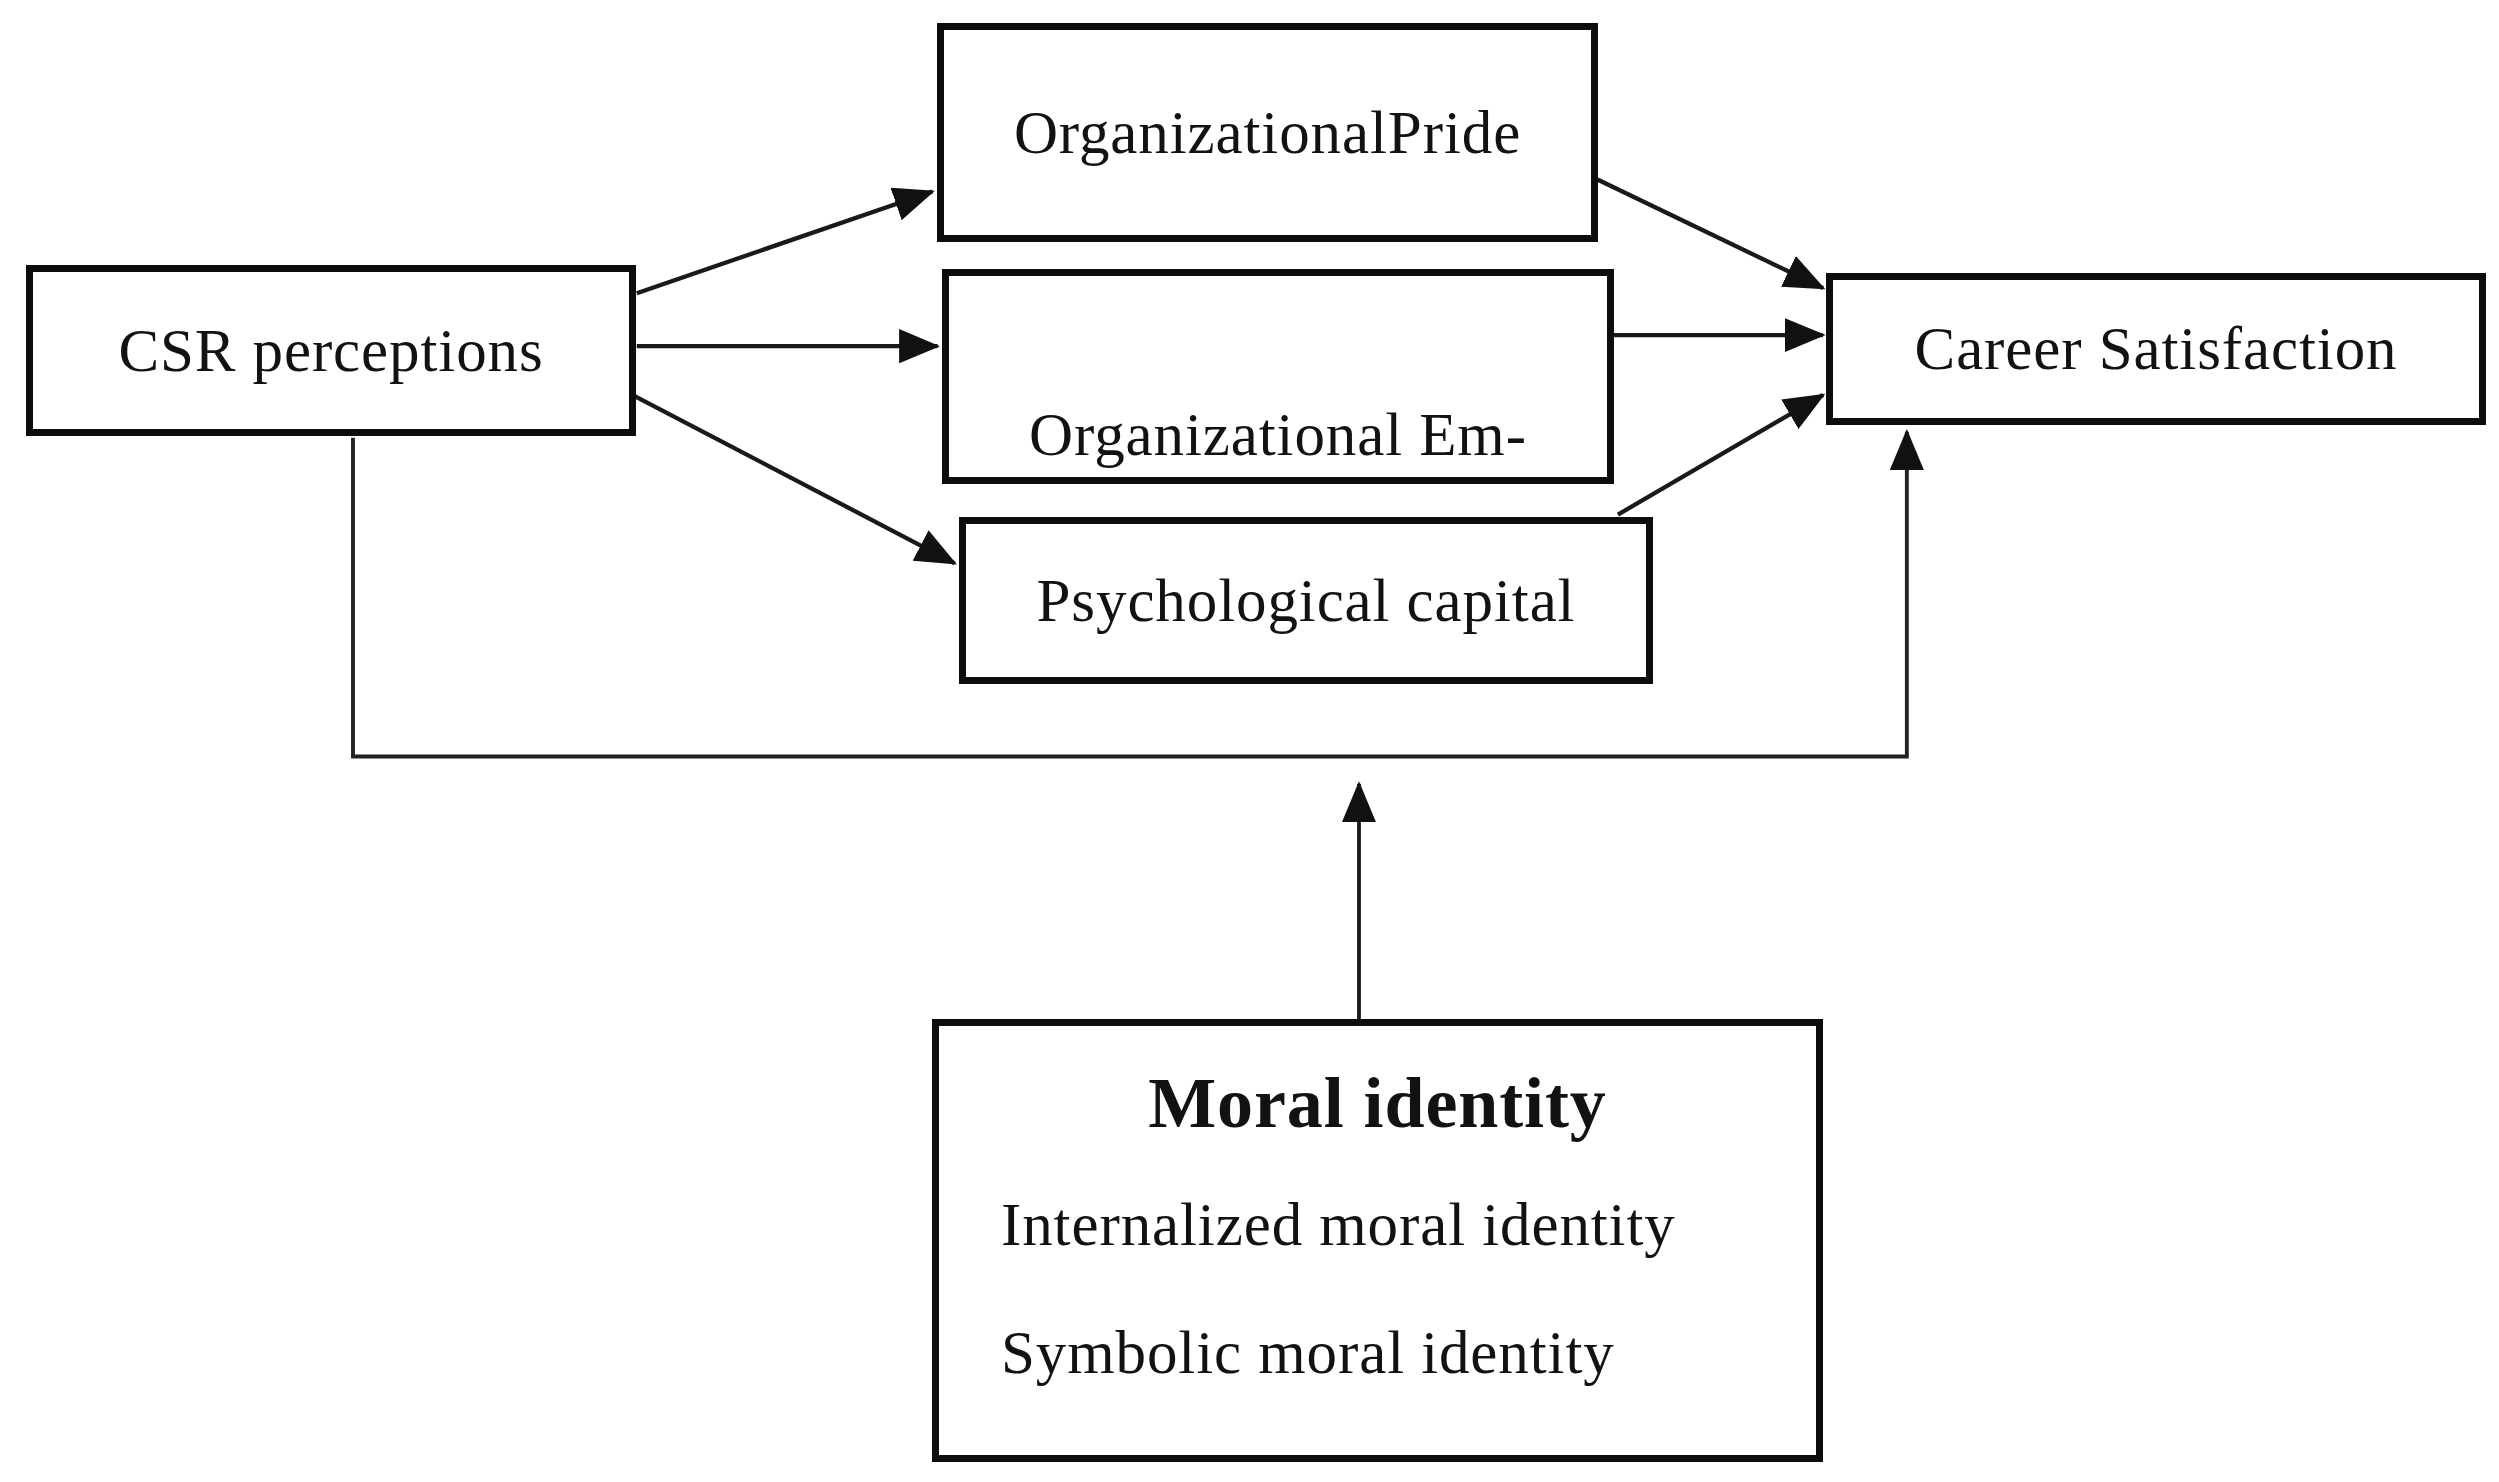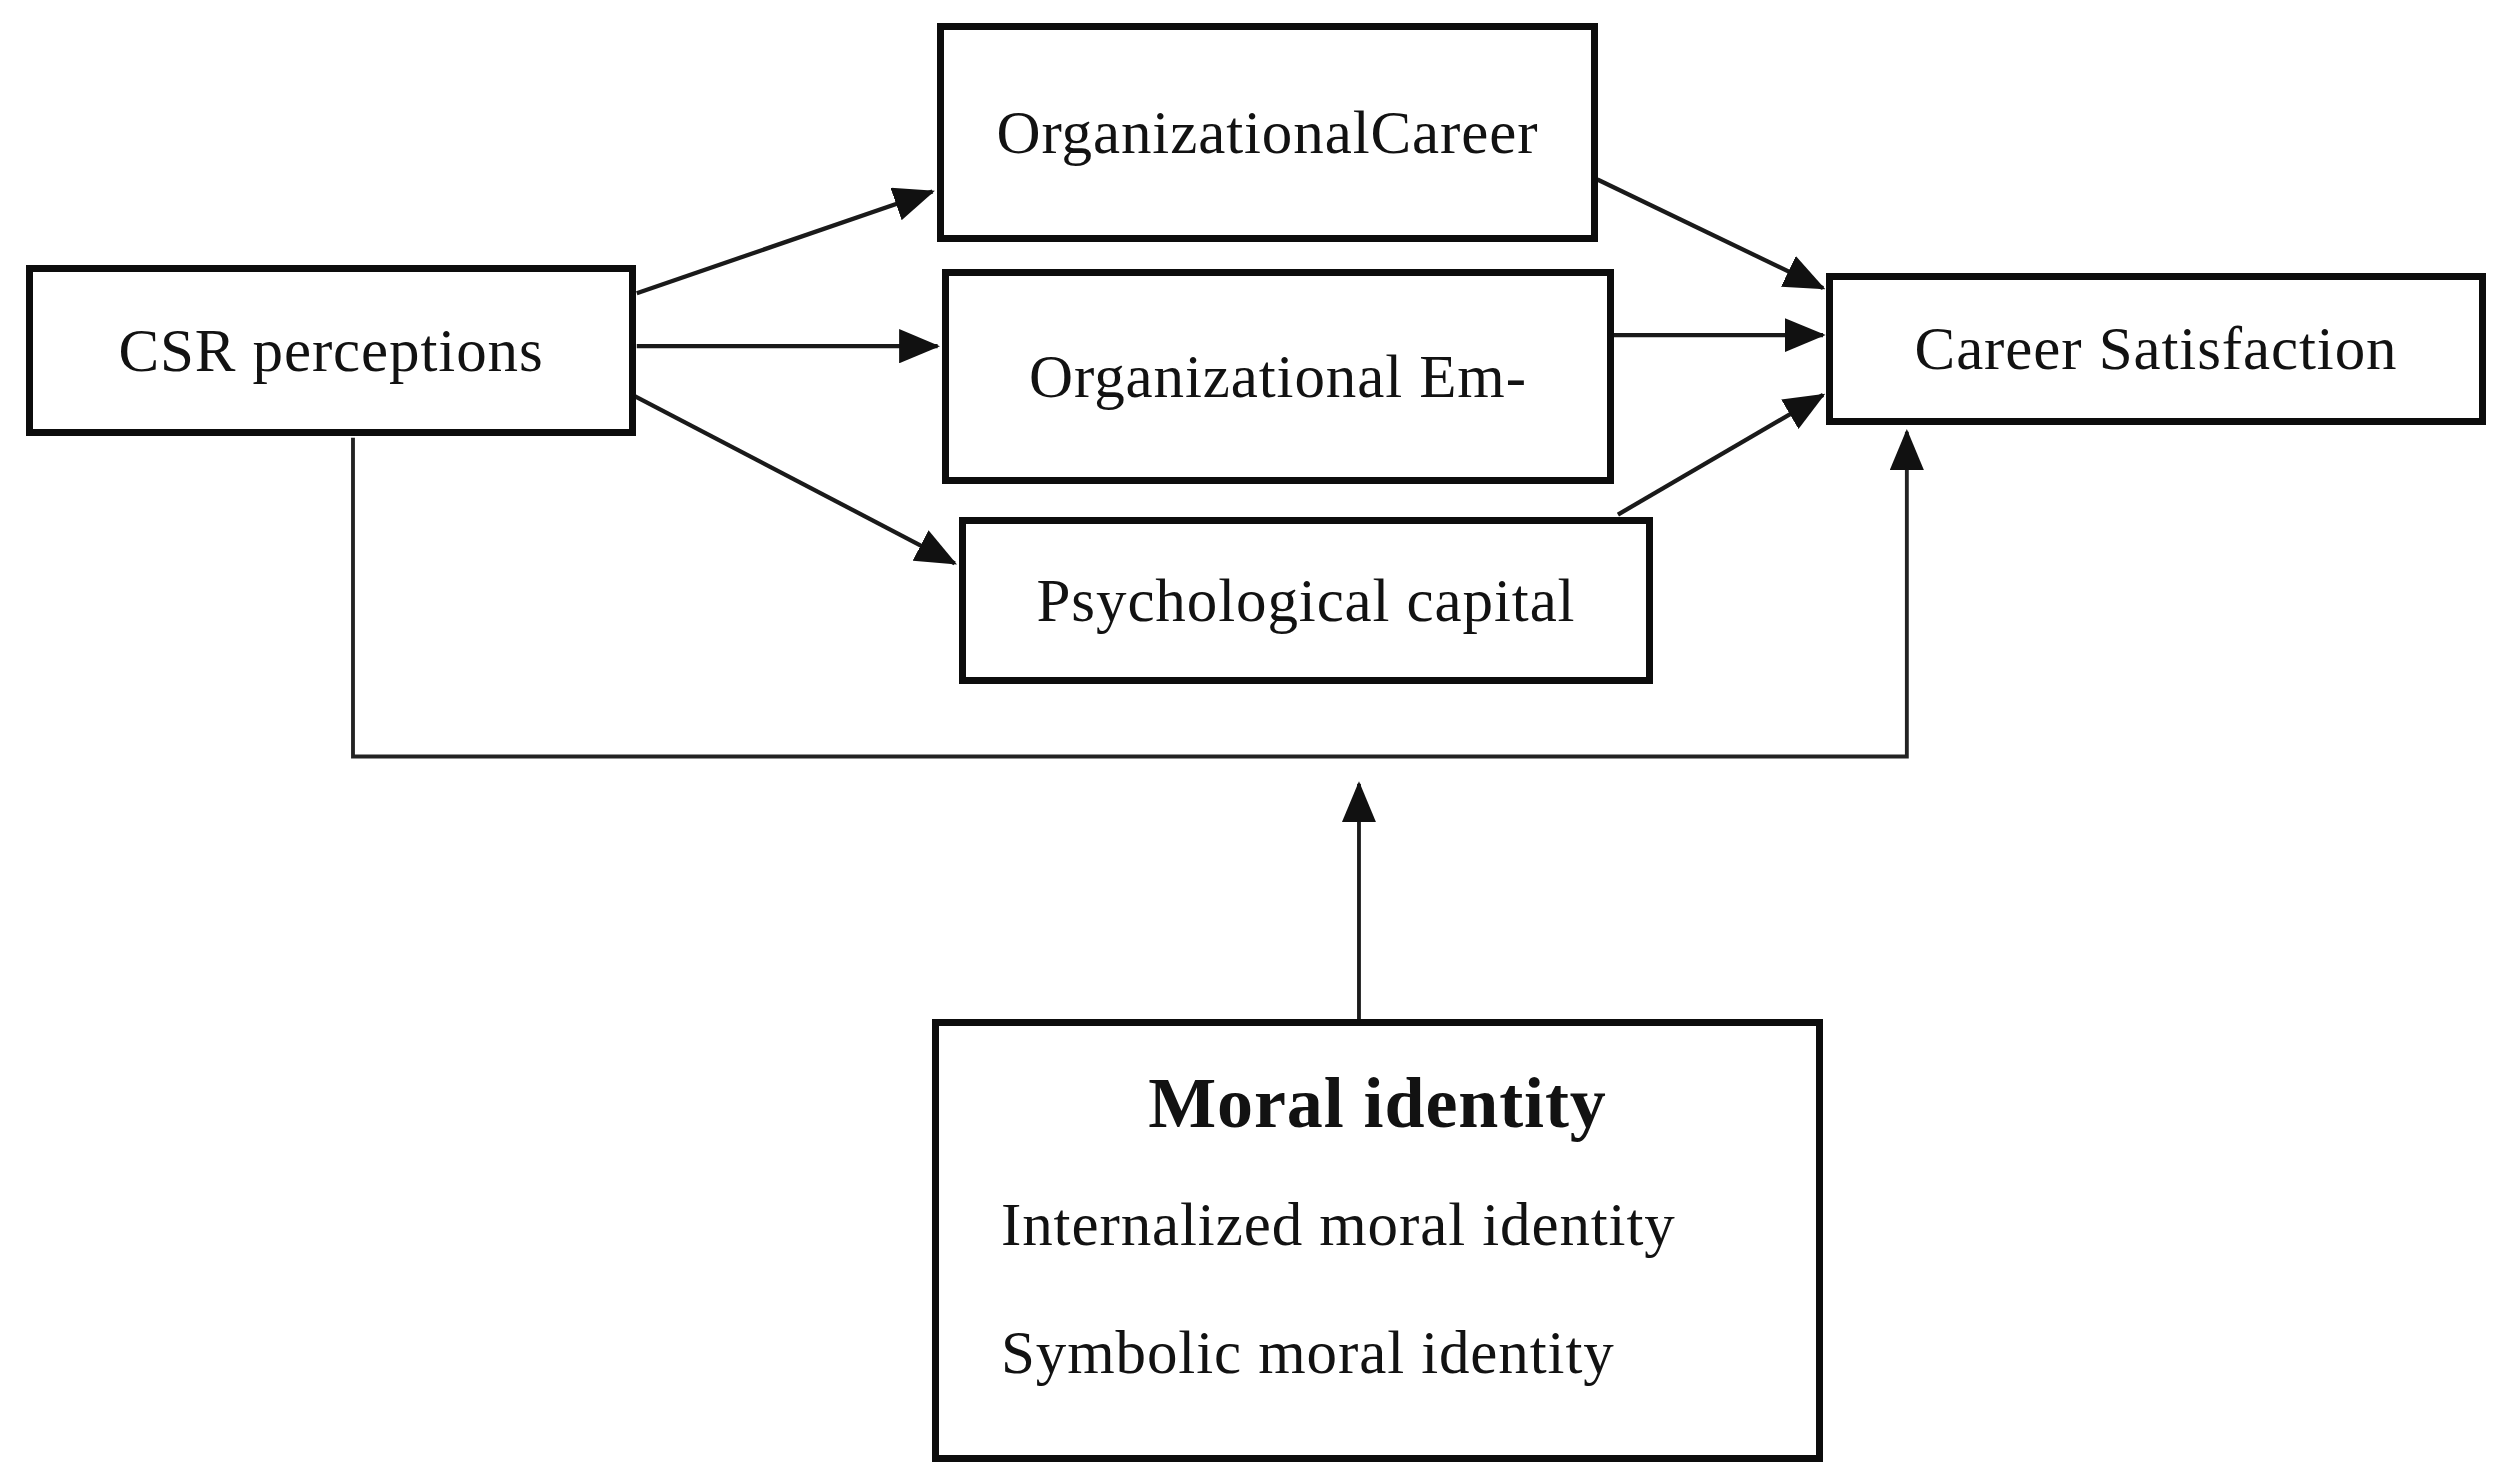--- a/index.html
+++ b/index.html
@@ -32,21 +32,21 @@
     flex-direction: row;
     align-items: center;
     justify-content: center;
     text-align: center;
     font-size: 61px;
     line-height: 1.40;
     letter-spacing: 0.9px;
   }
   .node-csr    { left: 26px;   top: 265px;  width: 610px;  height: 171px; }
   .node-pride  { left: 937px; top: 23px;   width: 661px;  height: 219px; }
-  .node-embed  { left: 942px; top: 269px;  width: 672px;  height: 215px; }
+  .node-embed  { left: 942px; top: 269px;  width: 672px;  height: 215px; align-items: flex-end; }
   .node-psycap { left: 959px; top: 517px;  width: 694px;  height: 167px; }
   .node-career { left: 1826px; top: 273px;  width: 660px;  height: 152px; }
   .node-moral  { left: 932px; top: 1019px; width: 891px; height: 443px; display: block; }
   .moral-title {
     position: absolute;
     left: 0;
     top: 27px;
     width: 100%;
     text-align: center;
     font-weight: bold;
@@ -95,21 +95,21 @@
 
     <line x1="1590" y1="1194" x2="1590" y2="917" stroke="#1a1a1a" stroke-width="4.5" marker-end="url(#arrowhead)"></line>
   </svg>
 
   <div class="node node-csr">
     <span class="label-line">CSR perceptions</span>
   </div>
 
   <div class="node node-pride">
     <span class="label-line">Organizational</span>
-    <span class="label-line">Career</span>
+    <span class="label-line">Pride</span>
   </div>
 
   <div class="node node-embed">
     <span class="label-line">Organizational Em-</span>
   </div>
 
   <div class="node node-career">
     <span class="label-line">Career Satisfaction</span>
   </div>
 

